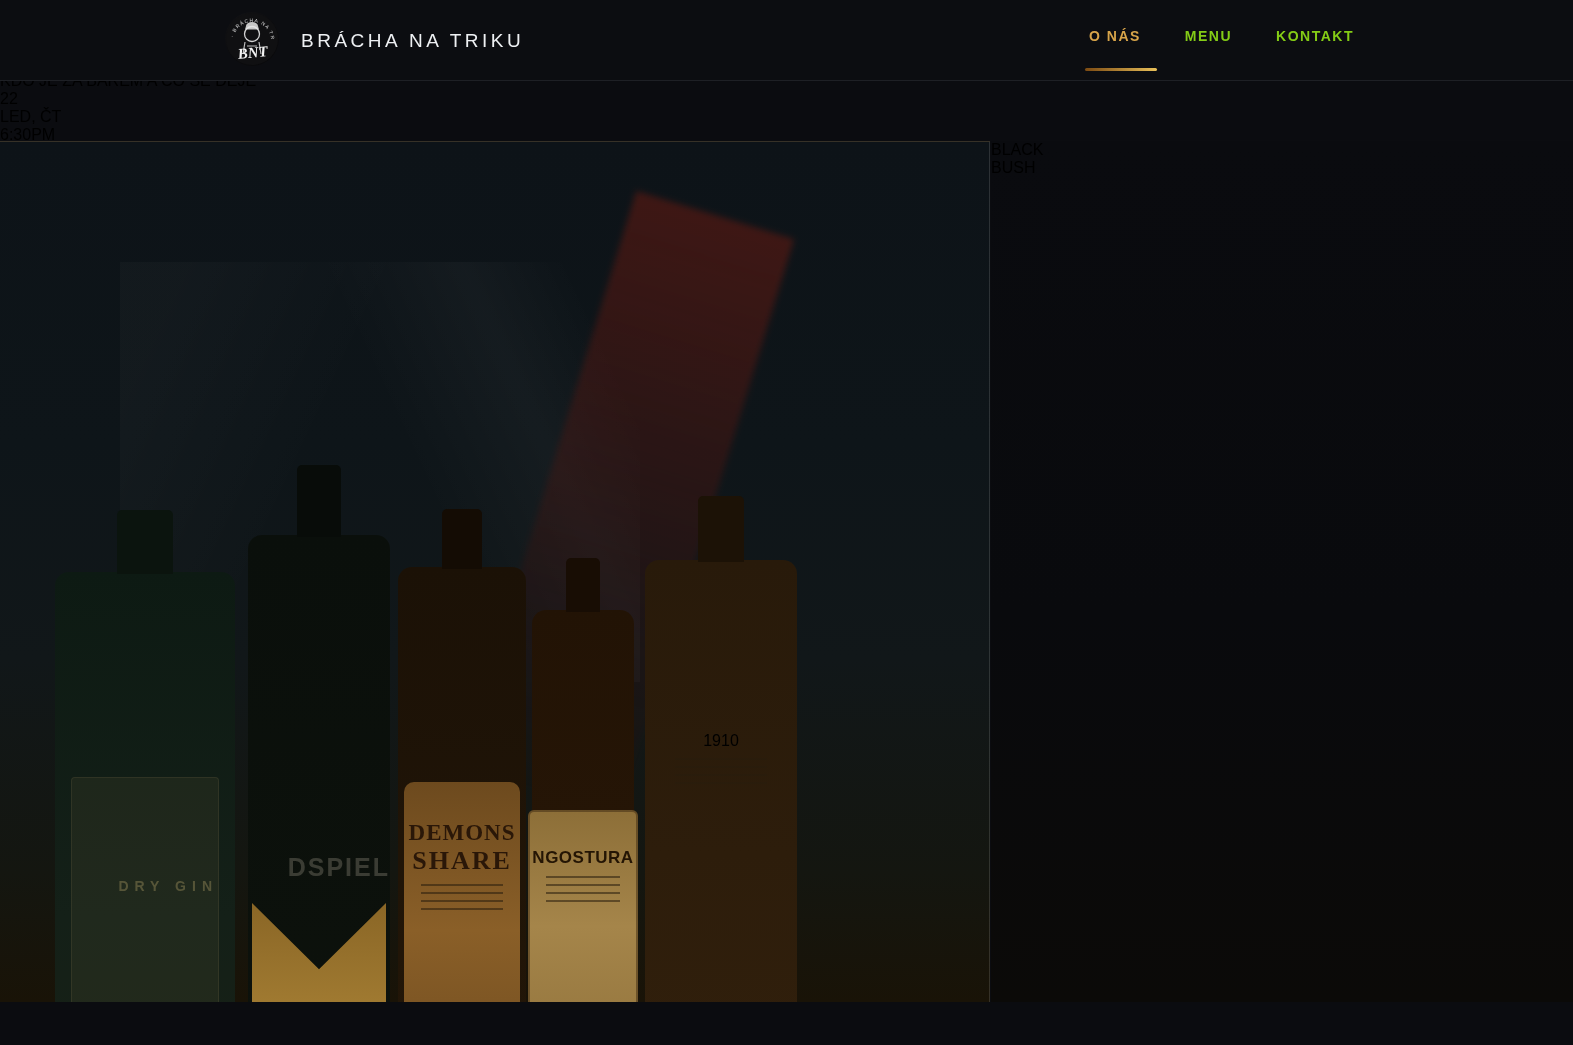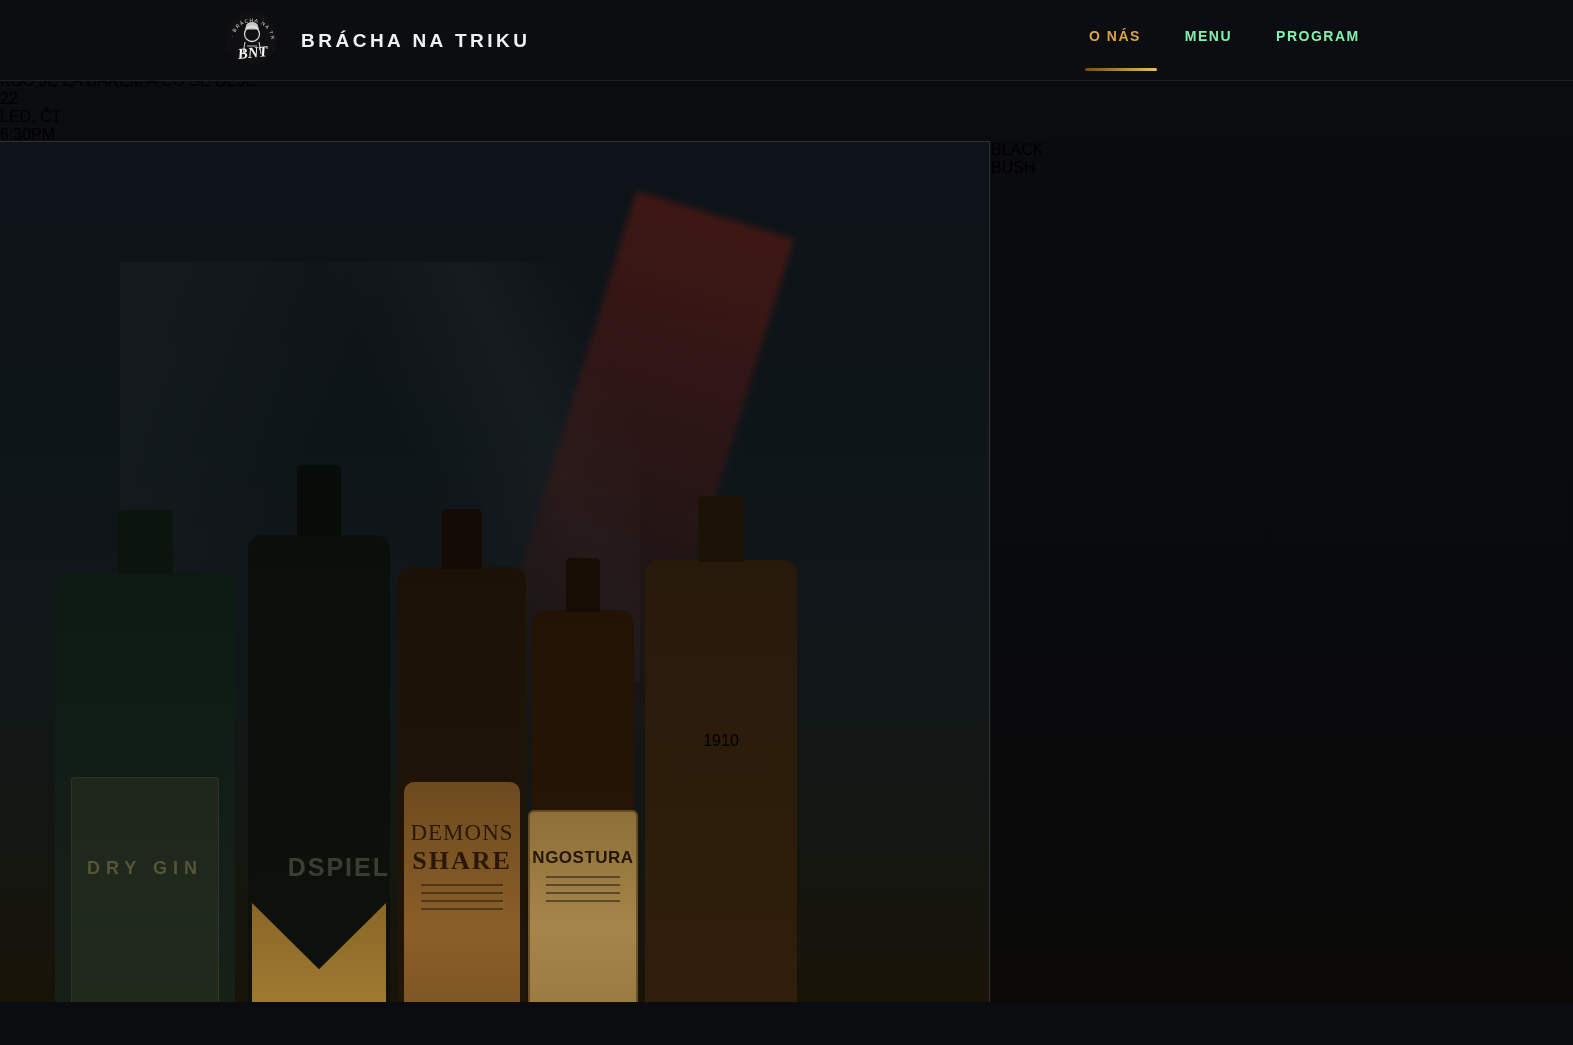--- a/index.html
+++ b/index.html
@@ -5,23 +5,23 @@
   * { margin:0; padding:0; box-sizing:border-box; }
   body { background:#000; font-family:"Liberation Sans", sans-serif; }
   .page { position:relative; width:1573px; height:1045px; overflow:hidden; background:#0b0c10; }
 
   
   .header { position:absolute; left:0; top:0; width:1573px; height:81px;
             background:#0c0d11; border-bottom:1px solid #1e2025; z-index:30; }
   .brand-wrap { position:absolute; left:225px; top:12px; display:flex; align-items:center; gap:22px; cursor:pointer; }
   .logo { width:54px; height:54px; border-radius:50%; background:radial-gradient(circle at 40% 35%, #16161a, #0a0a0c 75%);
           display:block; }
-  .brand { font-size:19px; font-weight:bold; letter-spacing:3.5px; color:#eef0f3; padding-top:4px; }
+  .brand { font-size:19px; font-weight:normal; letter-spacing:3.5px; color:#eef0f3; padding-top:4px; }
   .nav { position:absolute; left:1089px; top:0; height:72px; display:flex; align-items:center; gap:44px; }
-  .nav-item { font-size:14px; font-weight:bold; letter-spacing:1.5px; color:#86efac; cursor:pointer; position:relative; }
+  .nav-item { font-size:14px; font-weight:bold; letter-spacing:1.5px; color:#84cc16; cursor:pointer; position:relative; }
   .nav-item.active { color:#d7a44a; }
   .nav-underline { position:absolute; left:-4px; top:40px; width:72px; height:3px;
                    background:linear-gradient(90deg,#7c4a12,#e9c05a); border-radius:2px; }
 
   
   .hero-photo { position:absolute; left:0; top:141px; width:990px; height:861px;
                 border-top:1px solid rgba(255,255,255,0.13); border-right:1px solid rgba(255,255,255,0.13);
                 background:linear-gradient(180deg,#0d1318 0%,#0e1519 35%,#111719 60%,#141610 85%,#191307 100%);
                 overflow:hidden; z-index:1; }
   .right-zone { position:absolute; left:991px; top:141px; width:582px; height:861px;
@@ -36,35 +36,35 @@
   
   .bottle { position:absolute; border-radius:14px 14px 4px 4px; }
   .bottle .neck { position:absolute; left:50%; transform:translateX(-50%); border-radius:5px 5px 0 0; }
   .blabel { position:absolute; overflow:hidden; text-align:center; }
   .b-gin  { left:55px; top:430px; width:180px; height:575px; background:linear-gradient(180deg,#0d1a13,#142018 60%,#182014); }
   .b-gin .neck { top:-62px; width:56px; height:64px; background:#0b140e; }
   .b-gin .blabel { left:16px; top:205px; width:148px; height:290px; background:rgba(150,130,80,0.10);
                    border:1px solid rgba(170,150,100,0.12); border-radius:4px; }
   .gin-script { margin-top:40px; font-family:"Liberation Serif",serif; font-style:italic; font-size:30px;
                 color:rgba(205,185,135,0.30); }
-  .gin-type { margin-top:80px; font-size:18px; font-weight:bold; letter-spacing:6px; color:rgba(190,170,110,0.35); }
+  .gin-type { margin-top:100px; font-size:14px; font-weight:bold; letter-spacing:6px; color:rgba(190,170,110,0.35);text-align:right; }
   .b-wald { left:248px; top:393px; width:142px; height:612px; background:linear-gradient(180deg,#0a0f0b,#0d120c); }
   .b-wald .neck { top:-70px; width:44px; height:72px; background:#080c09; }
   .wald-name { position:absolute; left:0; top:318px; width:100%; text-align:right; font-size:25px; font-weight:bold;
                letter-spacing:2px; color:rgba(200,190,170,0.25); }
   .b-wald .blabel { left:4px; top:368px; width:134px; height:255px;
                     background:linear-gradient(180deg,#8a6626,#a07a31 40%,#8a6626);
                     clip-path:polygon(0 0,50% 26%,100% 0,100% 100%,0 100%); }
   .tiny-lines { margin:8px auto 0; width:70%; height:26px;
                 background:repeating-linear-gradient(180deg, rgba(40,28,12,0.55) 0 2px, transparent 2px 8px); }
   .b-dem  { left:398px; top:425px; width:128px; height:580px; background:linear-gradient(180deg,#1b1106,#241708); }
   .b-dem .neck { top:-58px; width:40px; height:60px; background:#140c04; }
   .b-dem .blabel { left:6px; top:215px; width:116px; height:330px; border-radius:10px;
                    background:linear-gradient(180deg,#6d4a1e,#8a5f28 45%,#6d4a1e); }
-  .dem-t1 { margin-top:38px; font-family:"Liberation Serif",serif; font-weight:normal; font-size:23px; color:#2a1708; letter-spacing:1px;}
+  .dem-t1 { margin-top:38px; font-family:"Liberation Serif",serif; font-weight:bold; font-size:23px; color:#2a1708; letter-spacing:1px;}
   .dem-t2 { font-family:"Liberation Serif",serif; font-weight:bold; font-size:26px; color:#2a1708; letter-spacing:2px;}
   .b-ang  { left:532px; top:468px; width:102px; height:537px; background:linear-gradient(180deg,#221305,#2a1807); }
   .b-ang .neck { top:-52px; width:34px; height:54px; background:#180d04; }
   .b-ang .blabel { left:-4px; top:200px; width:110px; height:290px; border-radius:6px;
                    background:linear-gradient(180deg,#8d6f38,#a5854a 40%,#8d6f38); border:2px solid rgba(60,40,15,0.5); }
   .ang-name { margin-top:36px; font-size:17px; font-weight:bold; letter-spacing:0.5px; color:#241504; }
   .b-1919 { left:645px; top:418px; width:152px; height:587px; background:linear-gradient(180deg,#281a0a,#32200c); }
   .b-1919 .neck { top:-64px; width:46px; height:66px; background:#1c1206; }
   .b-1919 .blabel { left:10px; top:172px; width:132px; height:360px; border-radius:12px;
                     background:linear-gradient(180deg,#9a7f50,#b austro 0;
@@ -246,21 +246,21 @@
     </div>
     <div class="nav">
       <div class="nav-item active">
         <span>O NÁS</span>
         <div class="nav-underline"></div>
       </div>
       <div class="nav-item">
         <span>MENU</span>
       </div>
       <div class="nav-item">
-        <span>PROGRAM</span>
+        <span>KONTAKT</span>
       </div>
     </div>
   </div>
 
   <div class="hero-text">
     <div class="hero-title">
       <span>BRÁCHA NA</span><br>
       <span>TRIKU</span>
     </div>
     <div class="hero-sub">Přijď na dobré pivo, skvělé rumy a výborný pokec v Nuslích.</div>

